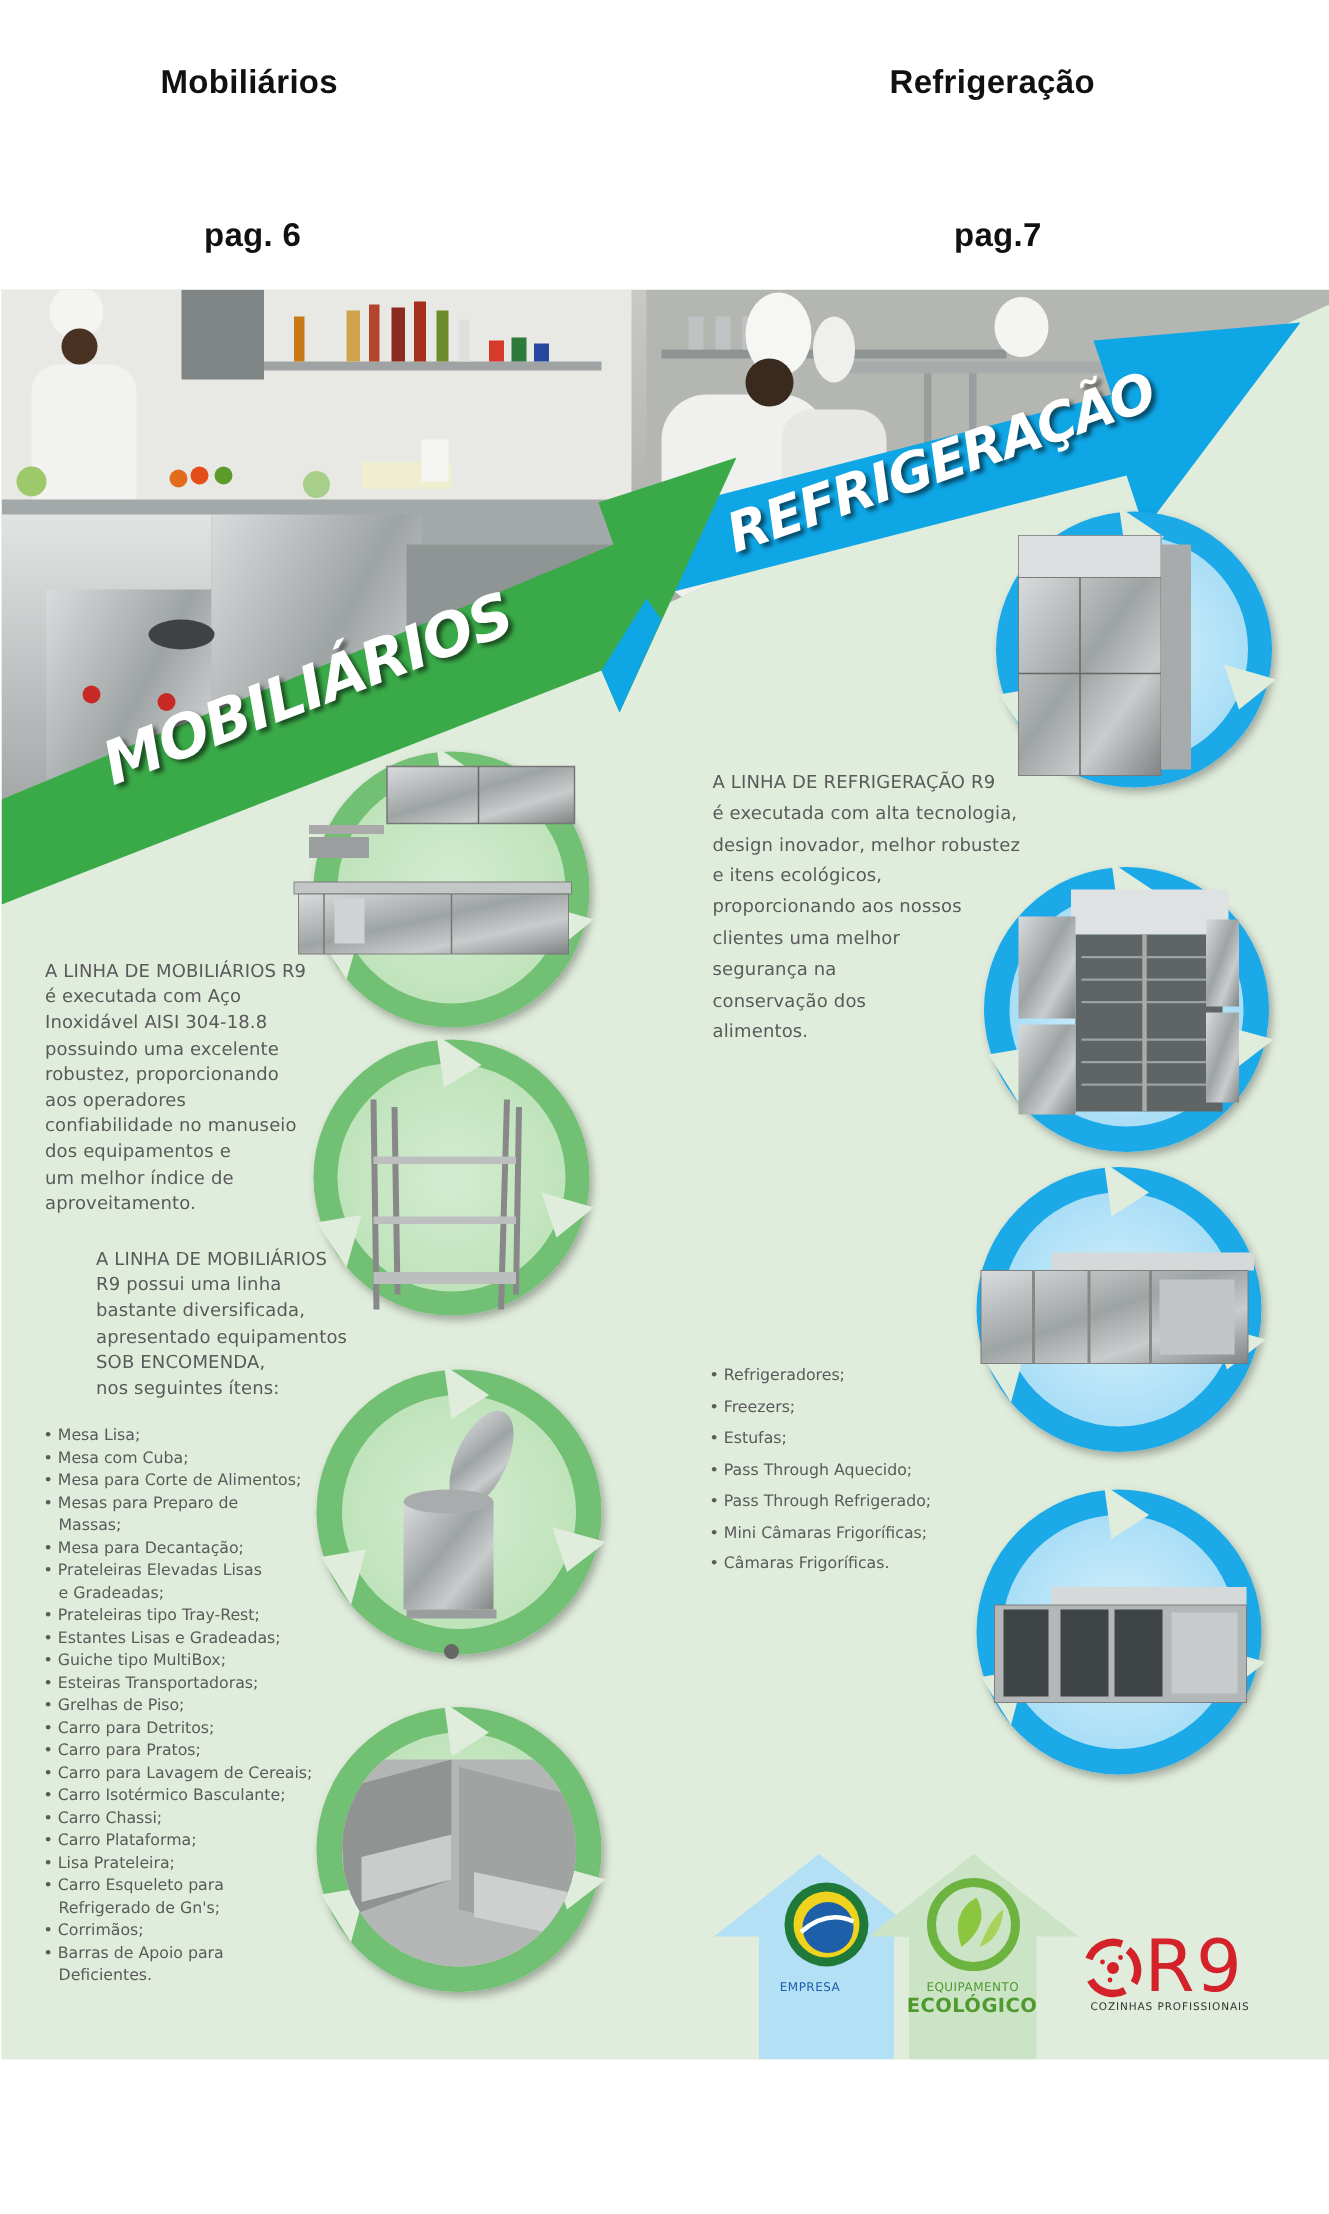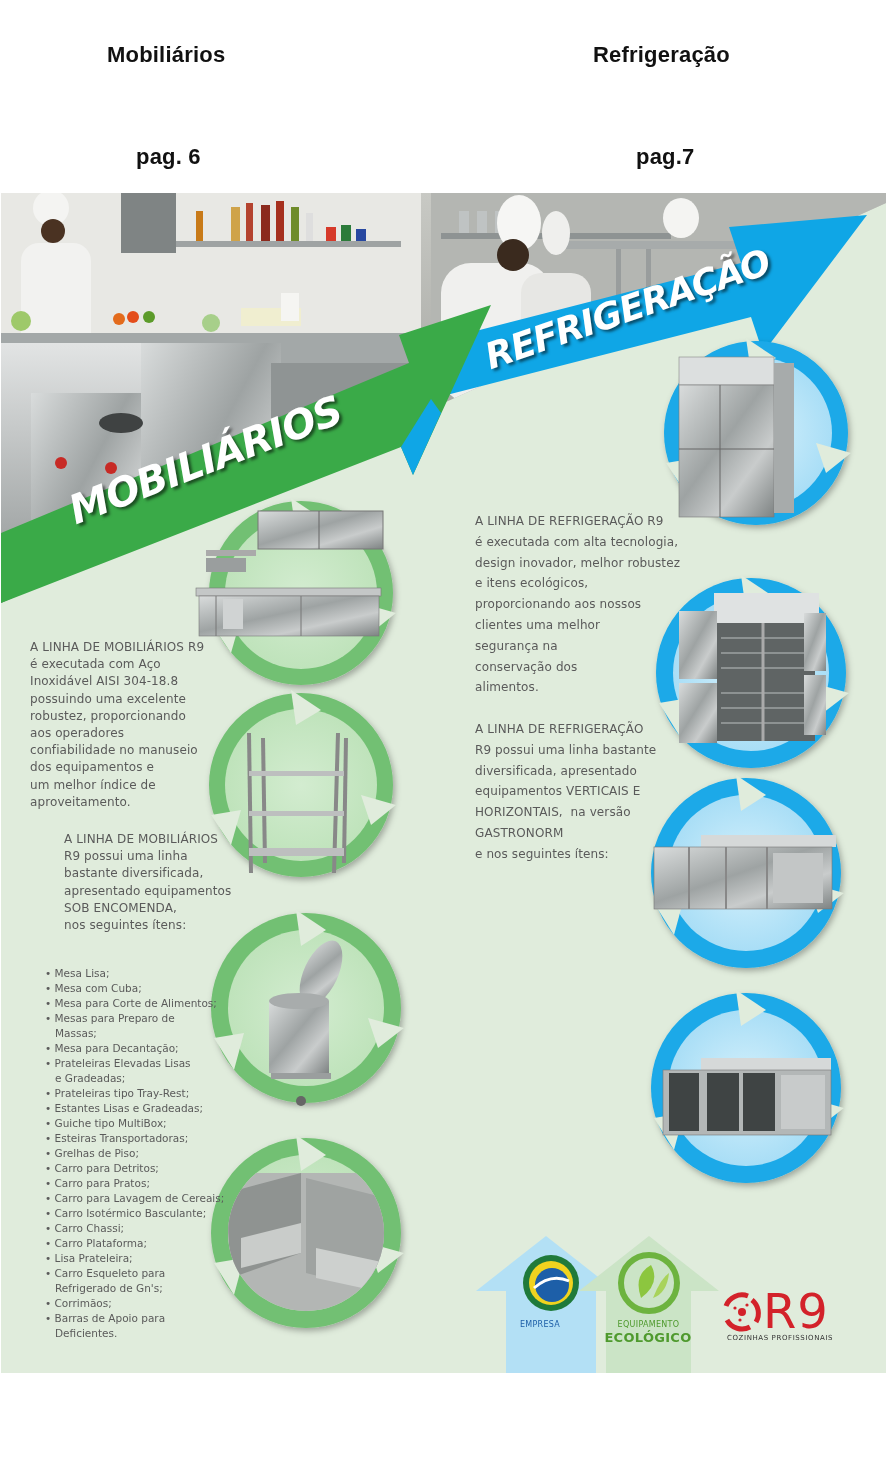--- a/index.html
+++ b/index.html
@@ -2,21 +2,21 @@
 <html><head>
 <meta charset="utf-8">
 <style>
   html,body{margin:0;padding:0;}
   body{width:886px;height:1476px;background:#ffffff;position:relative;overflow:hidden;font-family:"DejaVu Sans",sans-serif;}
   .hdr{position:absolute;font-family:"Liberation Sans",sans-serif;font-weight:bold;font-size:22px;color:#111;letter-spacing:0.2px;}
   #panel{position:absolute;left:1px;top:193px;width:885px;height:1180px;background:#e0ecdc;overflow:hidden;}
   #panel svg.bg{position:absolute;left:0;top:0;}
   .para{position:absolute;font-family:"DejaVu Sans",sans-serif;color:#5a5a5a;font-size:12px;line-height:17.2px;letter-spacing:0.1px;}
   .para p{margin:0;white-space:pre;}
-  .list{position:absolute;font-family:"DejaVu Sans",sans-serif;color:#5a5a5a;font-size:10.5px;line-height:15px;margin:16px;padding:0;list-style:none;}
+  .list{position:absolute;font-family:"DejaVu Sans",sans-serif;color:#5a5a5a;font-size:10.5px;line-height:15px;margin:0;padding:0;list-style:none;}
   .list li{white-space:pre;}
   .rlist{position:absolute;font-family:"DejaVu Sans",sans-serif;color:#5a5a5a;font-size:10.5px;line-height:20.9px;margin:0;padding:0;list-style:none;}
   .rlist li{white-space:pre;}
   .arrow-label{position:absolute;font-family:"DejaVu Sans",sans-serif;font-weight:bold;font-style:italic;color:#fff;font-size:44px;letter-spacing:-1px;text-shadow:2px 3px 3px rgba(0,0,0,0.55);transform-origin:left bottom;white-space:nowrap;}
   .emblem-label-small{position:absolute;font-family:"DejaVu Sans",sans-serif;font-size:8px;text-align:center;letter-spacing:0.3px;}
   .emblem-label-big{position:absolute;font-family:"DejaVu Sans",sans-serif;font-weight:bold;font-size:14px;text-align:center;letter-spacing:0.3px;}
   .r9-logo{position:absolute;}
 </style>
 </head>
 <body>
@@ -348,29 +348,29 @@
     <p>A LINHA DE REFRIGERAÇÃO R9</p>
       <p>é executada com alta tecnologia,</p>
       <p>design inovador, melhor robustez</p>
       <p>e itens ecológicos,</p>
       <p>proporcionando aos nossos</p>
       <p>clientes uma melhor</p>
       <p>segurança na</p>
       <p>conservação dos</p>
       <p>alimentos.</p>
   </div>
-  <div class="para" style="left:474px;top:526px;line-height:20.8px;">
-    <p>A LINHA DE REFRIGERAÇÃO</p>
-      <p>R9 possui uma linha bastante</p>
-      <p>diversificada, apresentado</p>
-      <p>equipamentos VERTICAIS E</p>
-      <p>HORIZONTAIS,  na versão</p>
-      <p>GASTRONORM</p>
-      <p>e nos seguintes ítens:</p>
-  </div>
+  <ul class="rlist" style="left:472px;top:714px;">
+    <li>• Refrigeradores;</li>
+    <li>• Freezers;</li>
+    <li>• Estufas;</li>
+    <li>• Pass Through Aquecido;</li>
+    <li>• Pass Through Refrigerado;</li>
+    <li>• Mini Câmaras Frigoríficas;</li>
+    <li>• Câmaras Frigoríficas.</li>
+  </ul>
 
   <div class="emblem-label-small" style="left:505px;top:1127px;width:68px;color:#1d5fa8;">EMPRESA</div>
   <div class="emblem-label-big" style="left:500px;top:1202px;width:100px;color:#1d5fa8;font-size:13px;">BRASILEIRA</div>
   <div class="emblem-label-small" style="left:600px;top:1127px;width:95px;color:#4f9a2e;">EQUIPAMENTO</div>
   <div class="emblem-label-big" style="left:596px;top:1137px;width:102px;color:#4f9a2e;font-size:13px;">ECOLÓGICO</div>
 
   <div class="r9-logo" style="left:762px;top:1098px;">
     <span style="font-family:'DejaVu Sans',sans-serif;font-weight:normal;font-size:48px;color:#d3222a;letter-spacing:1px;line-height:40px;text-align:center;">R9</span>
   </div>
   <div style="position:absolute;left:726px;top:1141px;font-family:'DejaVu Sans',sans-serif;font-size:7px;color:#333;letter-spacing:0.6px;">COZINHAS PROFISSIONAIS</div>

